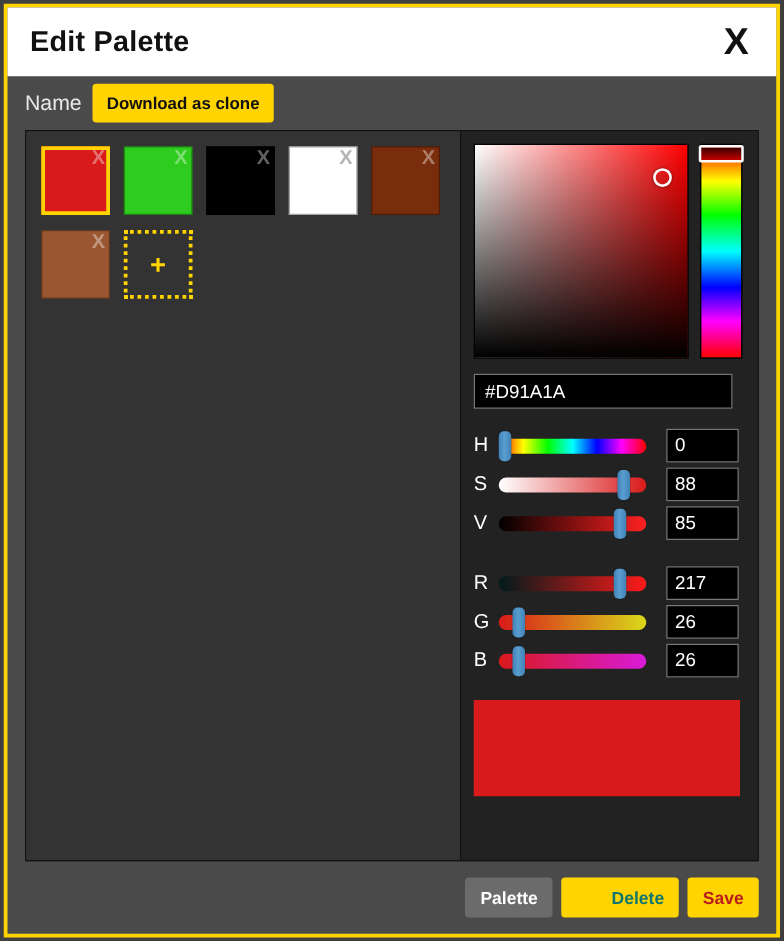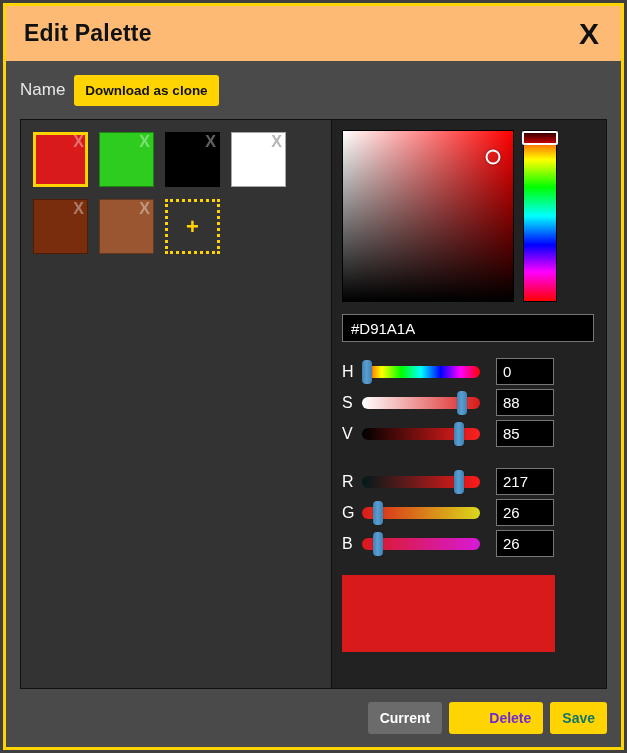--- a/index.html
+++ b/index.html
@@ -17,21 +17,21 @@
     width: 621px; height: 747px;
     border: 3px solid #FFD400;
     background: #4a4a4a;
     display: flex;
     flex-direction: column;
   }
 
   
   .titlebar {
     height: 55px;
-    background: #fdba74;
+    background: #ffffff;
     display: flex;
     align-items: center;
     justify-content: space-between;
     padding: 0 16px 0 18px;
     flex: 0 0 auto;
     text-align: right;
   }
   .title-text {
     font-size: 23px;
     font-weight: bold;
@@ -43,21 +43,21 @@
     font-weight: bold;
     color: #111;
     line-height: 1;
     padding: 0 6px;
     cursor: pointer;
     user-select: none;
   }
 
   
   .name-row {
-    height: 58px;
+    height: 43px;
     display: flex;
     align-items: center;
     padding: 0 14px;
     gap: 9px;
     flex: 0 0 auto;
   }
   .name-label {
     font-size: 17px;
     color: #e8e8e8;
     font-weight: normal;
@@ -186,21 +186,21 @@
     position: absolute;
     left: -2px; right: -2px;
     height: 14px;
     border: 2px solid #fff;
     background: linear-gradient(to bottom, #3a0000, #c30000);
     border-radius: 2px;
   }
 
   .hex-input {
     margin-top: 12px;
-    width: 252px;
+    width: 207px;
     height: 28px;
     background: #000;
     border: 1px solid #777;
     color: #fff;
     font-size: 15px;
     font-family: "Liberation Sans", sans-serif;
     padding: 0 8px;
     outline: none;
   }
 
@@ -274,22 +274,22 @@
   .btn {
     border: none;
     border-radius: 3px;
     font-size: 14px;
     font-weight: bold;
     font-family: "Liberation Sans", sans-serif;
     padding: 8px 12px;
     cursor: pointer;
   }
   .btn-cancel { background: #6b6b6b; color: #fff; }
-  .btn-delete { background: #FFD400; color: #6d28d9; padding-left: 40px; }
-  .btn-save   { background: #FFD400; color: #0f766e; }
+  .btn-delete { background: #FFD400; color: #0f766e; padding-left: 40px; }
+  .btn-save   { background: #FFD400; color: #b91c1c; }
 </style>
 </head>
 <body>
 
 <div class="dialog">
 
   <div class="titlebar">
     <span class="title-text">Edit Palette</span>
     <span class="close-x">X</span>
   </div>
@@ -393,18 +393,18 @@
             </div>
             <input class="num-input" value="26" style="">
           </div>
         </div>
 
       <div class="preview" id="preview-swatch" style="background: rgb(217, 26, 26);"></div>
     </div>
   </div>
 
   <div class="footer">
-    <button class="btn btn-cancel">Current</button>
+    <button class="btn btn-cancel">Palette</button>
     <button class="btn btn-delete">Delete</button>
     <button class="btn btn-save">Save</button>
   </div>
 
 </div>
 
 </body></html>

